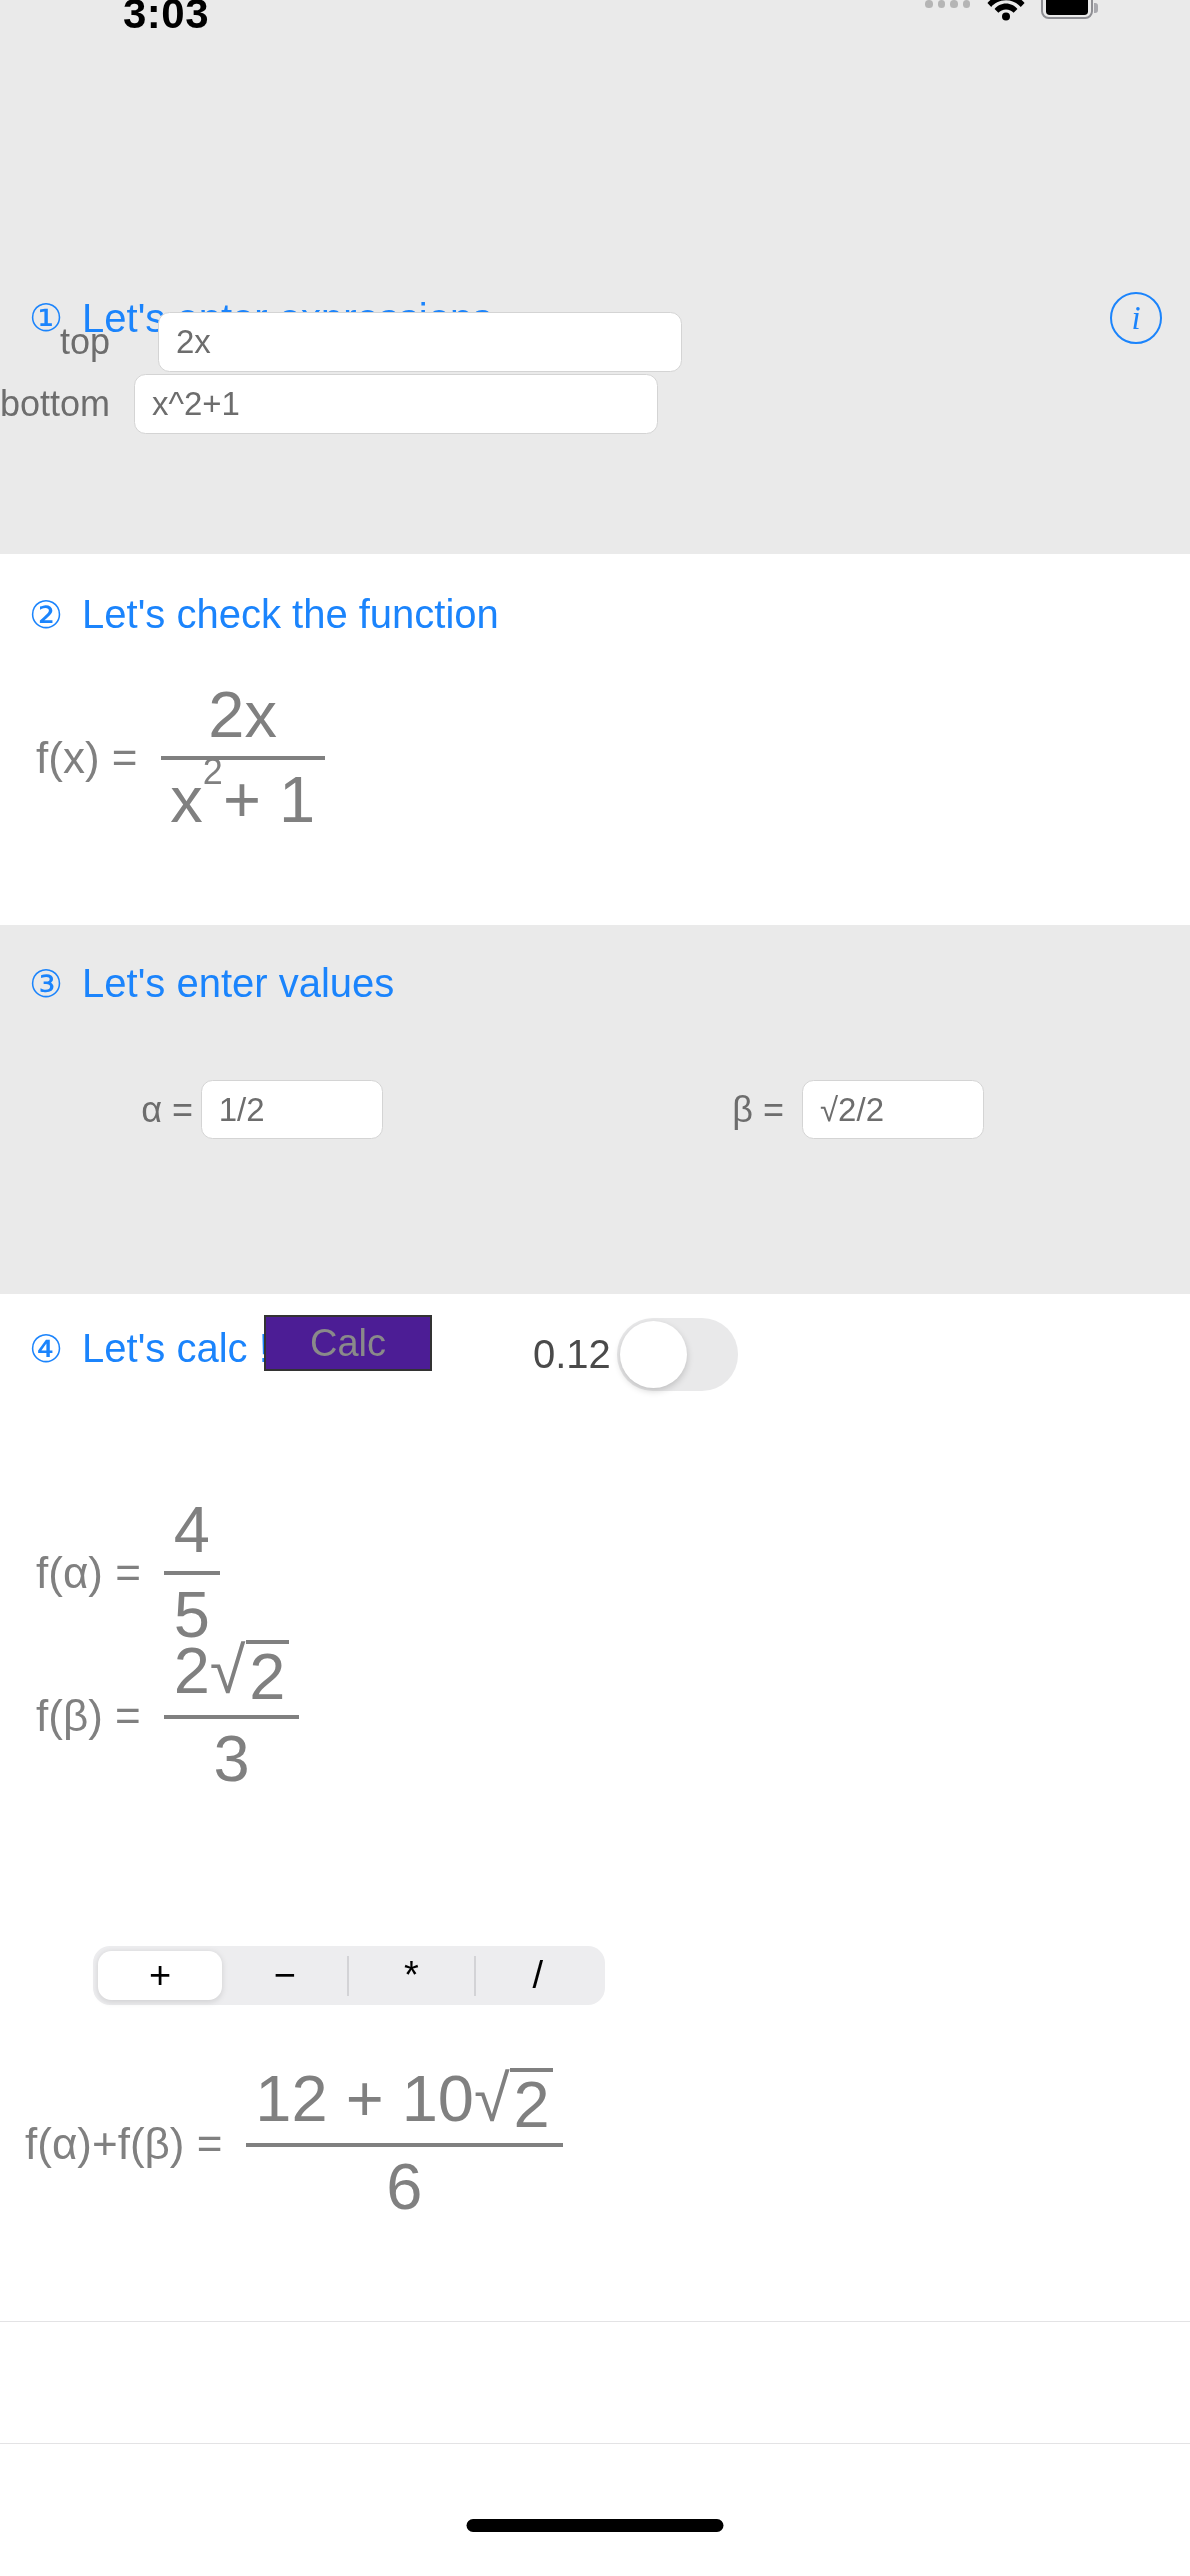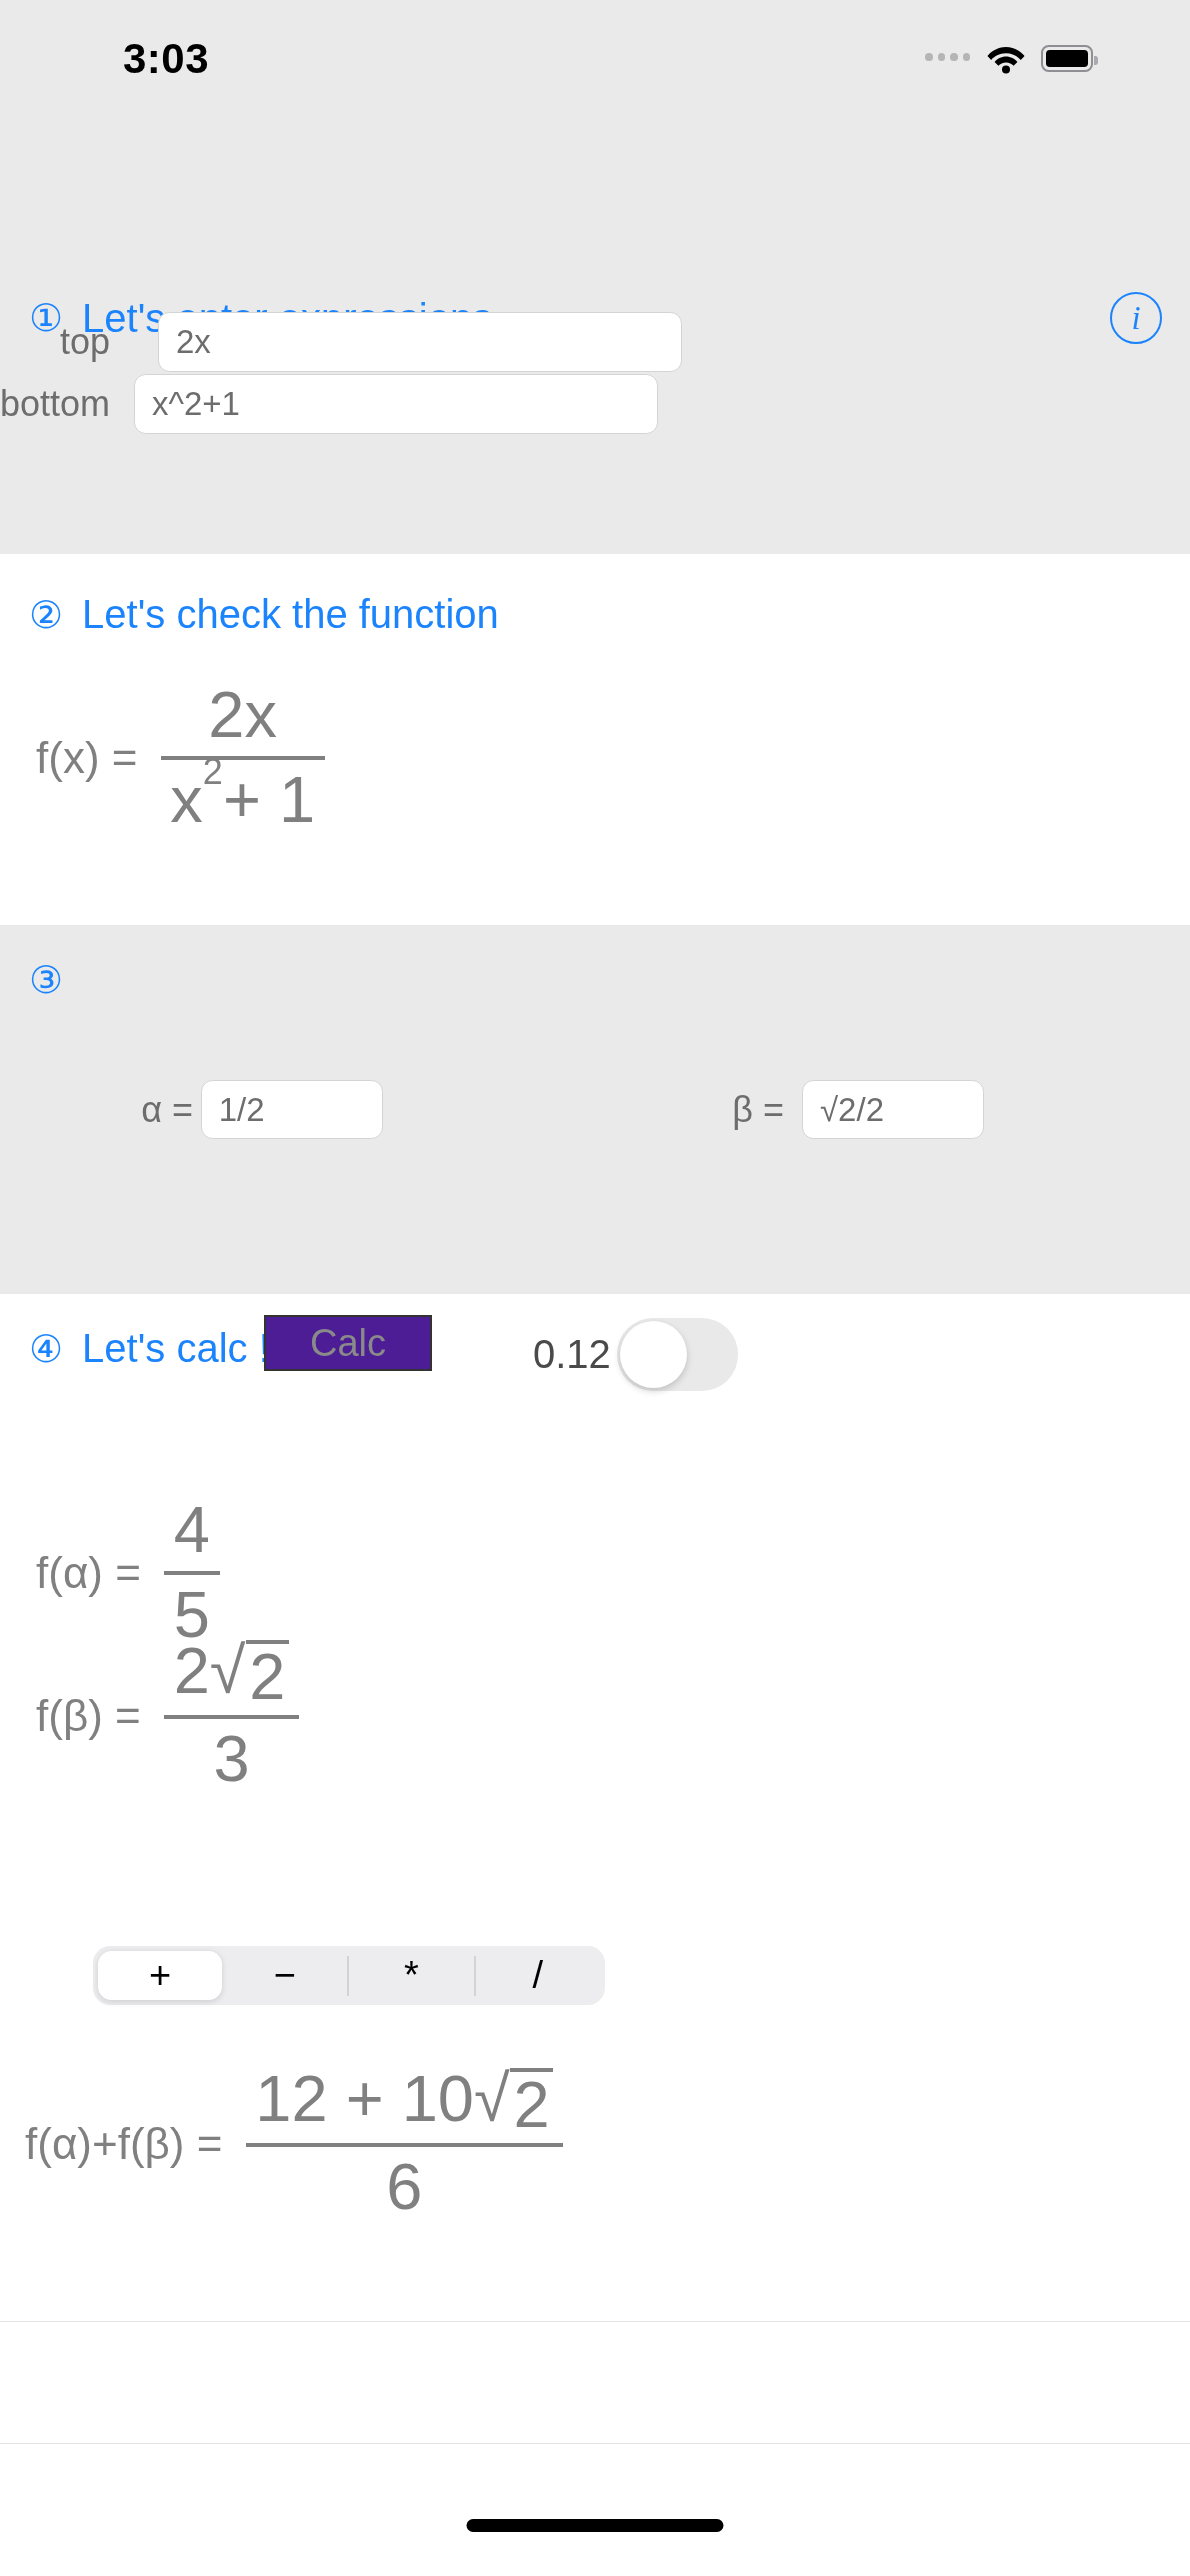--- a/index.html
+++ b/index.html
@@ -17,21 +17,21 @@
   }
 
   
   .statusbar {
     position: absolute;
     top: 0; left: 0;
     width: 1190px;
     height: 127px;
     background: #eaeaea;
     display: flex;
-    align-items: center;
+    align-items: flex-start;
     justify-content: space-between;
     padding: 0 59px 0 0;
     box-sizing: border-box;
   }
   .sb-time {
     font-size: 42px;
     font-weight: 600;
     color: #000;
     letter-spacing: 0.5px;
     margin-left: 123px;
@@ -337,20 +337,21 @@
       <span class="bar"></span>
       <span class="den"><span>x</span><span class="sup">2</span><span>+ 1</span></span>
     </span>
   </div>
 </div>
 
 <div class="section sec-gray" style="top:925px;height:369px;">
 
   <div class="sec-title" style="position:absolute;left:29px;top:36px;">
     <span class="circled">③</span>
+    <span>Let's enter values</span>
   </div>
 
   <div class="field-row" style="position:absolute;left:134px;top:155px;">
     <div class="field-label" style="width:59px;">α =</div>
     <div class="field-box" style="margin-left:7.7px;width:182px;height:59px;">1/2</div>
   </div>
 
   <div class="field-row" style="position:absolute;left:728px;top:155px;">
     <div class="field-label" style="width:56px;">β =</div>
     <div class="field-box" style="margin-left:18px;width:182px;height:59px;">√2/2</div>

